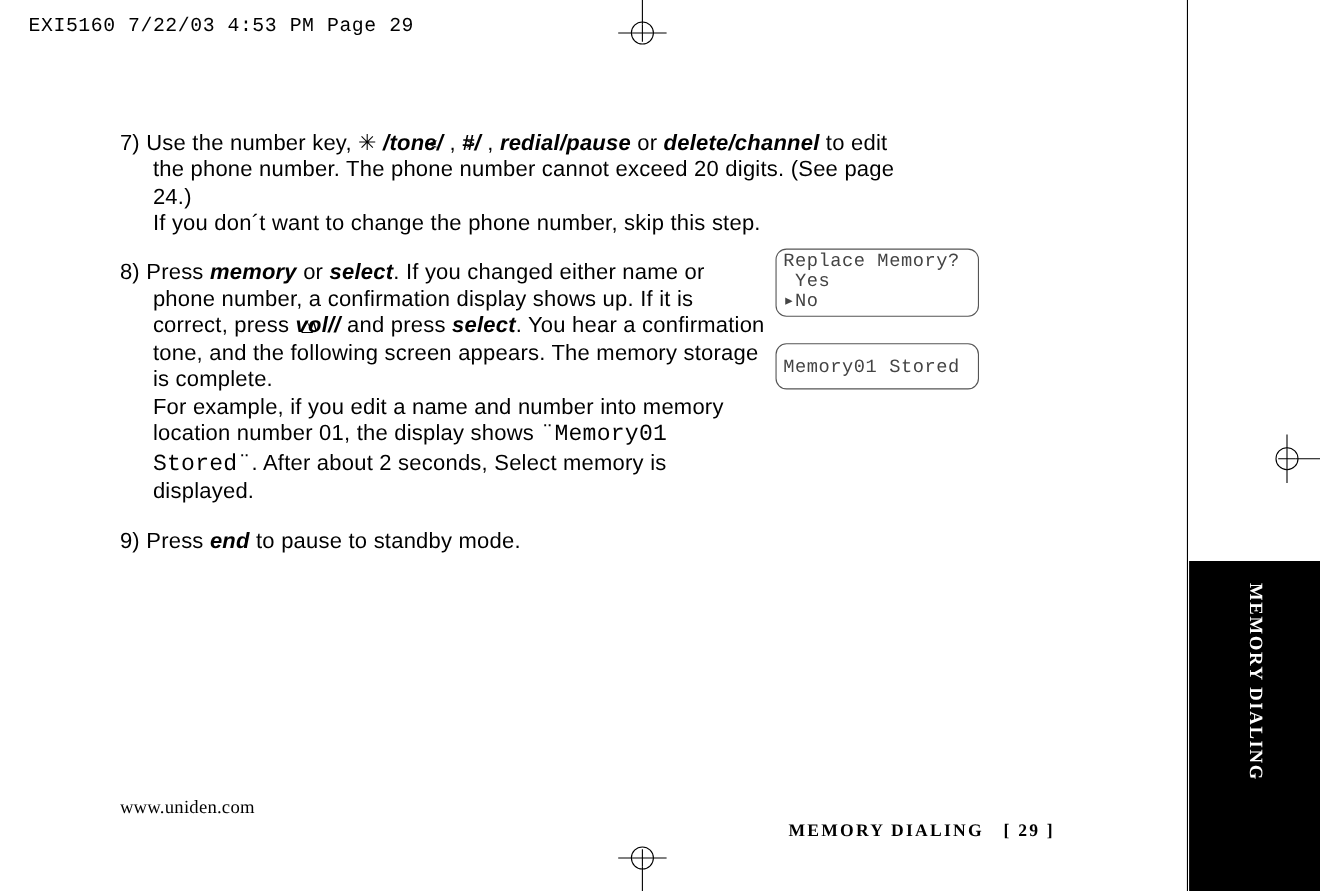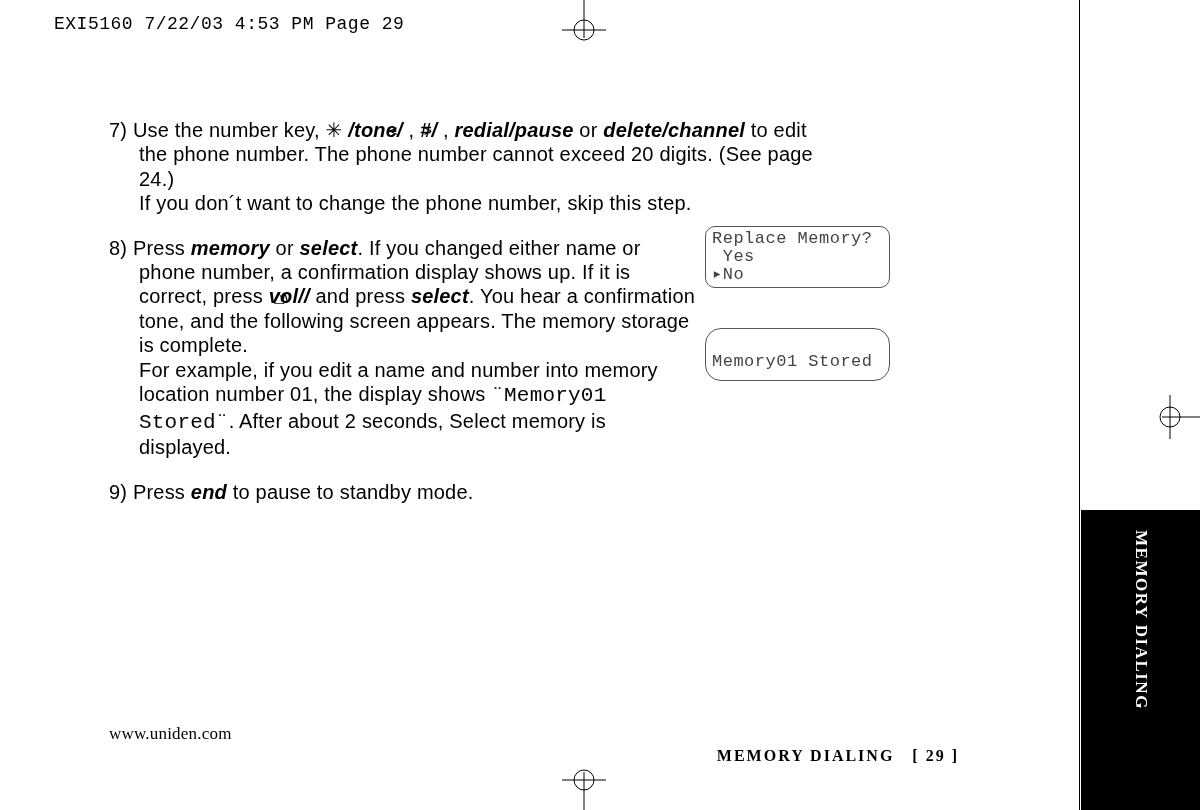--- a/index.html
+++ b/index.html
@@ -15,21 +15,20 @@
     overflow: hidden;
     letter-spacing: 0.2px;
   }
   .header-strip {
     position: absolute;
     top: 14px;
     left: 26px;
     font-family: "Courier New", monospace;
     font-size: 18px;
     letter-spacing: 0.5px;
-    margin-left: 28px;
   }
   .crop-mark-top {
     position: absolute;
     top: 0;
     left: 560px;
   }
   .crop-mark-bottom {
     position: absolute;
     bottom: 0;
     left: 560px;
@@ -97,26 +96,26 @@
     left: 705px;
     width: 185px;
   }
   .lcd-box {
     border: 1.5px solid #555;
     border-radius: 10px;
     padding: 3px 6px 3px 6px;
     font-family: "Courier New", monospace;
     font-size: 17px;
     line-height: 1.05;
-    margin-bottom: 40px;
+    margin-bottom: 24px;
     white-space: pre;
     letter-spacing: 0.5px;
     color:#444;
   }
-  .lcd-box.single { padding-top:24px; padding-bottom:10px;border-radius:16px;}
+  .lcd-box.single { padding-top:13px; padding-bottom:10px;}
   .footer {
     position: absolute;
     top: 724px;
     left: 109px;
     width: 850px;
     font-size: 17px;
     border-top: 0;
   }
   .footer .url {
     font-family: Georgia, 'Times New Roman', serif;

